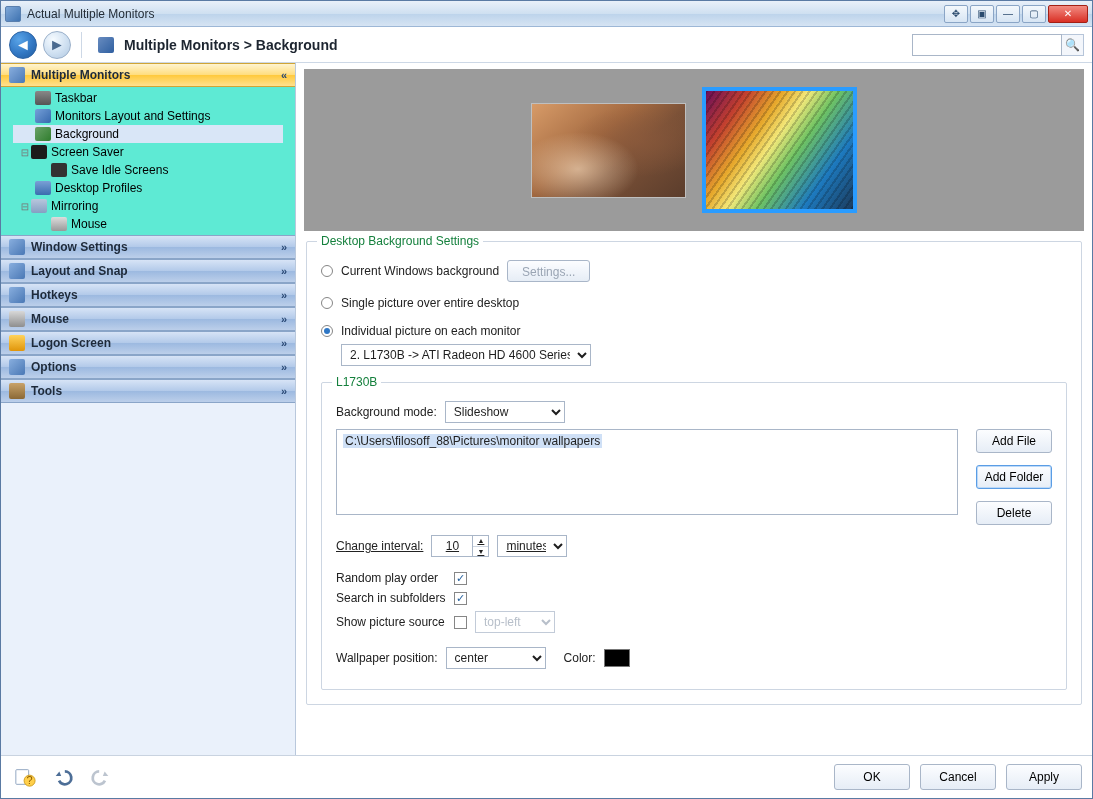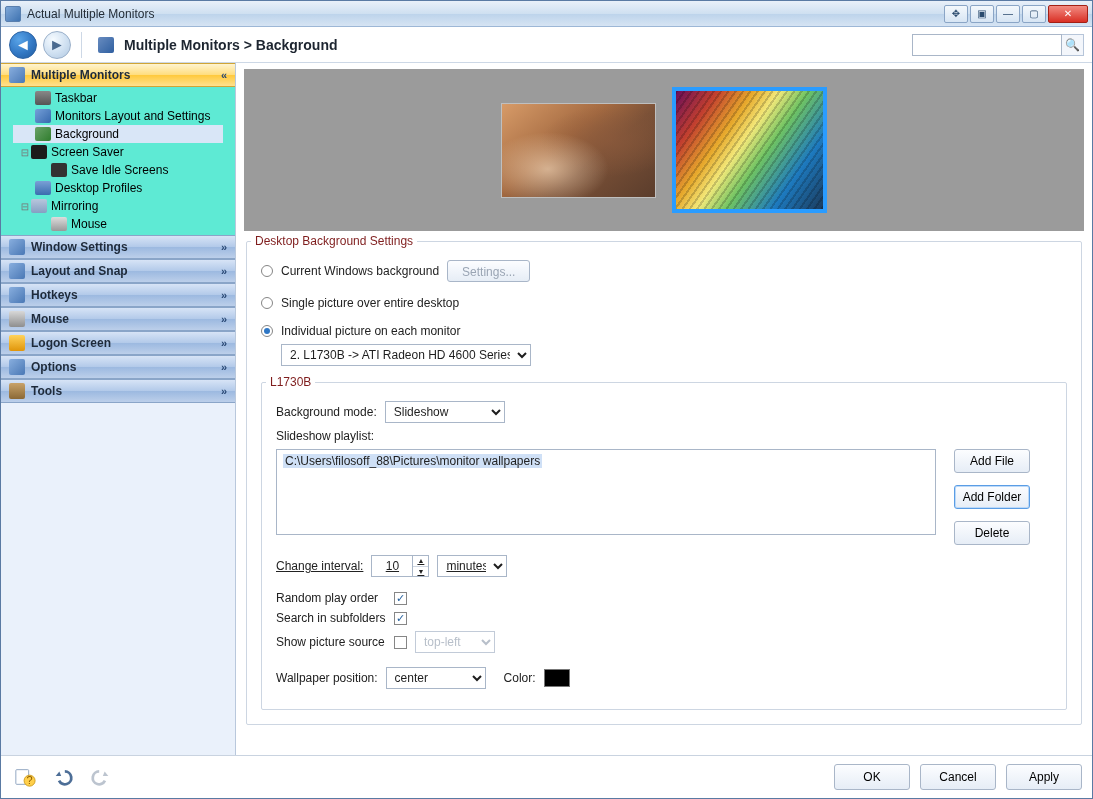--- a/index.html
+++ b/index.html
@@ -16,21 +16,21 @@
   .circlebtn { width: 28px; height: 28px; border-radius: 14px; border: 1px solid #9ab0ca; background: radial-gradient(circle at 35% 30%, #f6fbff, #cfe0f1 55%, #b0c7e0); display:flex; align-items:center; justify-content:center; font-size:16px; color:#4a6a8f; }
   .circlebtn.back { color:#fff; background: radial-gradient(circle at 35% 30%, #59a4e8, #3278c4 55%, #1f5a9c); border-color:#2c63a4; }
   .crumb-icon { width:16px; height:16px; background:linear-gradient(135deg,#688cc0,#2f5fa0); border-radius:2px; margin-left:6px; }
   .crumb { font-weight:700; font-size:14px; color:#1d2530; margin-left:4px; }
   .search { margin-left:auto; display:flex; }
   .search input { width:150px; height:22px; border:1px solid #b6c5d9; padding:0 4px; background:#fff; }
   .search .sbtn { width:22px; height:22px; border:1px solid #b6c5d9; border-left:none; display:flex; align-items:center; justify-content:center; background:#f3f6fb; color:#6c85a3; }
   
   .body { flex:1; display:flex; overflow:hidden; border-bottom:1px solid #c9d3e0; }
   
-  .sidebar { width:235px; background:#eaf1fb; border-right:1px solid #b9c8dc; display:flex; flex-direction:column; }
+  .sidebar { width:295px; background:#eaf1fb; border-right:1px solid #b9c8dc; display:flex; flex-direction:column; }
   .group-header { height:24px; padding:0 8px; display:flex; align-items:center; font-weight:700; color:#1e2a3a; background:linear-gradient(#d7e4f6,#b2c9e9 50%,#9cb9e0 51%,#bccfea); border-top:1px solid #8aa5c8; border-bottom:1px solid #8aa5c8; cursor:pointer; }
   .group-header.active { background:linear-gradient(#fff4cf,#ffdd7d 50%,#ffc93c 51%,#ffe18f); border-color:#d0a535; }
   .group-header .gicon { width:16px; height:16px; background:linear-gradient(135deg,#88aede,#4a78b5); border-radius:2px; margin-right:6px; }
   .group-header .gicon.tools { background:linear-gradient(#c8a269,#8b6936); }
   .group-header .gicon.mouse { background:linear-gradient(#d8d8d8,#8e8e8e); }
   .group-header .gicon.logon { background:linear-gradient(#ffd25a,#e0950a); }
   .group-header .chev { margin-left:auto; font-size:11px; color:#2a4974; }
   .tree { background:#5eead4; padding:2px 12px; }
   .tree .item { display:flex; align-items:center; height:18px; padding-left:22px; cursor:pointer; }
   .tree .item.exp { padding-left:6px; }
@@ -53,21 +53,21 @@
   .mon { border:1px solid #bfbfbf; background:#dcdcdc; }
   .mon1 { width:155px; height:95px; background:linear-gradient(140deg,#d79b68,#a46a41 40%,#7b5137 60%,#5b3d2c); position:relative; overflow:hidden; }
   .mon1::before{content:"";position:absolute;inset:0;background:
      radial-gradient(ellipse at 30% 70%, rgba(255,230,200,.6), transparent 40%),
      radial-gradient(ellipse at 70% 40%, rgba(140,90,60,.7), transparent 45%);}
   .mon2 { width:155px; height:126px; border:4px solid #2a9cff; background:
      linear-gradient(125deg,#6a0d5a 0%,#c23f2f 18%,#e7a92c 34%,#f3e97a 45%,#6fc363 58%,#1d7abf 78%,#1b3a5b 100%); position:relative; overflow:hidden; }
   .mon2::after{content:"";position:absolute;inset:0;background:
      repeating-linear-gradient(125deg, rgba(0,0,0,.18) 0 2px, transparent 2px 6px);}
   .fieldset { border:1px solid #cdd6e2; margin:0 10px 10px 10px; padding:12px 14px 14px 14px; border-radius:2px; position:relative; }
-  .fieldset > .legend { position:absolute; top:-8px; left:4px; background:#fff; padding:0 4px; color:#7f1d1d; }
+  .fieldset > .legend { position:absolute; top:-8px; left:10px; background:#fff; padding:0 4px; color:#15803d; }
   .row { display:flex; align-items:center; gap:8px; margin:6px 0; color:#222; }
   .radio { width:12px; height:12px; border:1px solid #868686; border-radius:50%; display:inline-flex; align-items:center; justify-content:center; background:#fff; }
   .radio.sel::after{content:"";width:6px;height:6px;border-radius:50%;background:#2f77c5;}
   .btnsm { height:22px; padding:4px 14px; border:1px solid #a9b6c8; background:linear-gradient(#fcfdff,#e6edf6); border-radius:3px; color:#46566c; }
   .btnsm:disabled { color:#9aa5b4; }
   select, input[type=text] { height:22px; border:1px solid #a9b6c8; background:#fff; padding:0 4px; color:#1e1e1e; }
   .checkbox { width:13px; height:13px; border:1px solid #868686; background:#fff; display:inline-flex; align-items:center; justify-content:center; font-size:11px; color:#25609e; }
   .checkbox.on::after{content:"✓";}
   .listbox { width:660px; height:86px; border:1px solid #a9b6c8; background:#fff; padding:4px 6px; overflow:auto; }
   .listbox .sel { background:#cfe0f6; padding:0 2px; }
@@ -231,23 +231,20 @@
         <div class="fieldset" style="margin:16px 0 0 0;">
           <div class="legend">L1730B</div>
 
           <div class="row">
             <span>Background mode:</span>
             <select style="width:120px">
               <option>Slideshow</option>
             </select>
           </div>
 
-          <div class="row">
-              <span>Slideshow playlist:</span>
-            </div>
 
           <div class="row" style="align-items:flex-start;">
             <div class="listbox">
               <span class="sel">C:\Users\filosoff_88\Pictures\monitor wallpapers</span>
             </div>
             <div class="sidebtns">
               <button class="btn">Add File</button>
               <button class="btn primary">Add Folder</button>
               <button class="btn">Delete</button>
             </div>

